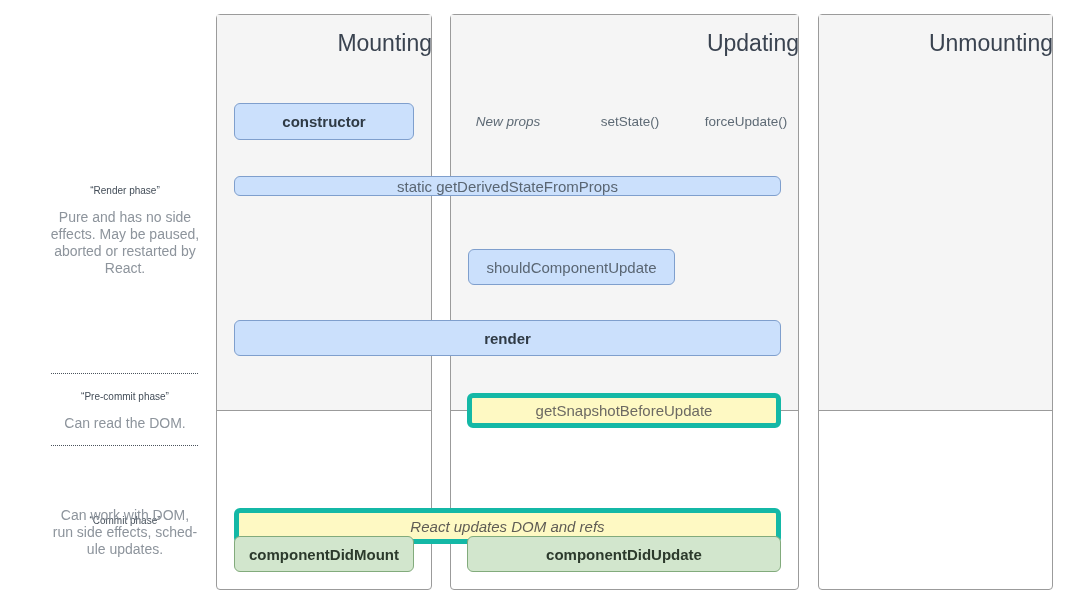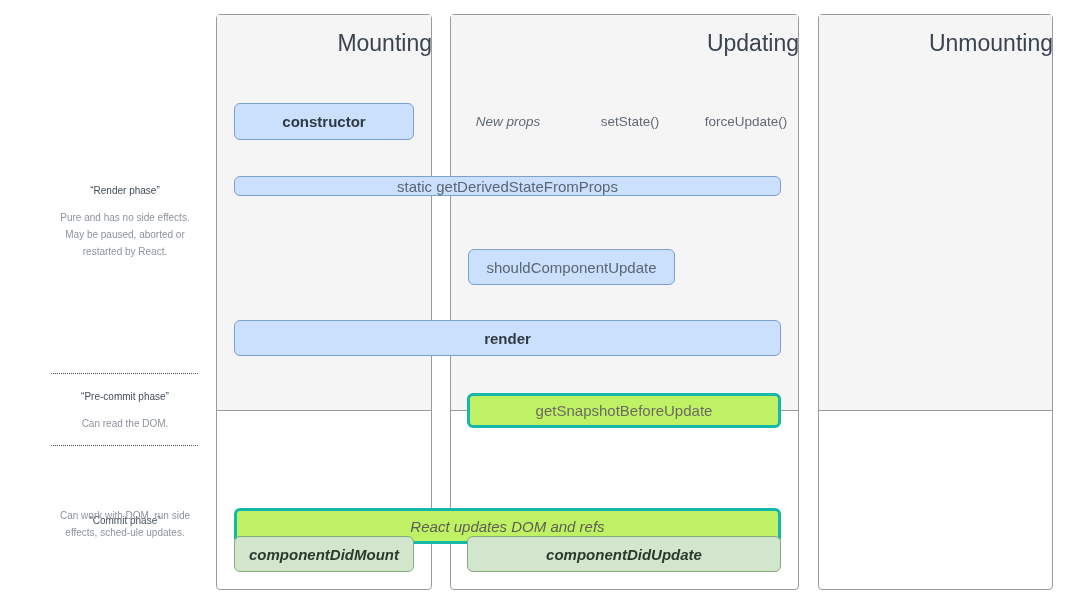--- a/index.html
+++ b/index.html
@@ -7,31 +7,31 @@
   #stage{position:relative;width:1080px;height:612px;}
 
   .panel{position:absolute;border:1.2px solid #9b9b9b;border-radius:4px;box-sizing:border-box;background:#ffffff;}
   .panel-grey{position:absolute;background:#f5f5f5;box-sizing:border-box;}
   .panel-sep{position:absolute;height:1px;background:#9b9b9b;}
 
   .ptitle{position:absolute;font-size:23px;color:#3a4350;text-align:right;line-height:1;}
 
   .box{position:absolute;box-sizing:border-box;border-radius:6px;display:flex;align-items:center;justify-content:center;font-size:15px;white-space:nowrap;}
   .box-blue{background:#cbe0fc;border:1px solid #7f9fcd;color:#5a6673;}
-  .box-yellow{background:#bef264;border:3px solid #14b8a6;color:#6d6a63;}
-  .box-green{background:#d2e6cd;border:1px solid #82ab7c;color:#3d4b3c;font-style:italic;}
+  .box-yellow{background:#fef9c3;border:5px solid #14b8a6;color:#6d6a63;}
+  .box-green{background:#d2e6cd;border:1px solid #82ab7c;color:#3d4b3c;}
   .b-bold{font-weight:bold;color:#2f3a45;}
   .b-bold-g{font-weight:bold;color:#2c3a2c;}
   .b-ital{font-style:italic;color:#5f5c55;}
 
   .srclbl{position:absolute;font-size:13.5px;color:#5e6a75;text-align:center;white-space:nowrap;}
   .srclbl.it{font-style:italic;}
 
   .phase-title{position:absolute;font-size:10px;color:#434d58;text-align:center;white-space:nowrap;}
-  .phase-desc{position:absolute;font-size:10px;color:#8d949c;text-align:center;line-height:17px;}
+  .phase-desc{position:absolute;font-size:14px;color:#8d949c;text-align:center;line-height:17px;}
   .dotline{position:absolute;height:0;border-top:1.5px dotted #4a535c;}
 
   svg.ovl{position:absolute;left:0;top:0;width:1080px;height:612px;pointer-events:none;}
 </style>
 </head>
 <body>
 
 <div id="stage">
 
   <div class="panel" style="left:216px;top:14px;width:216px;height:576px;"></div>

